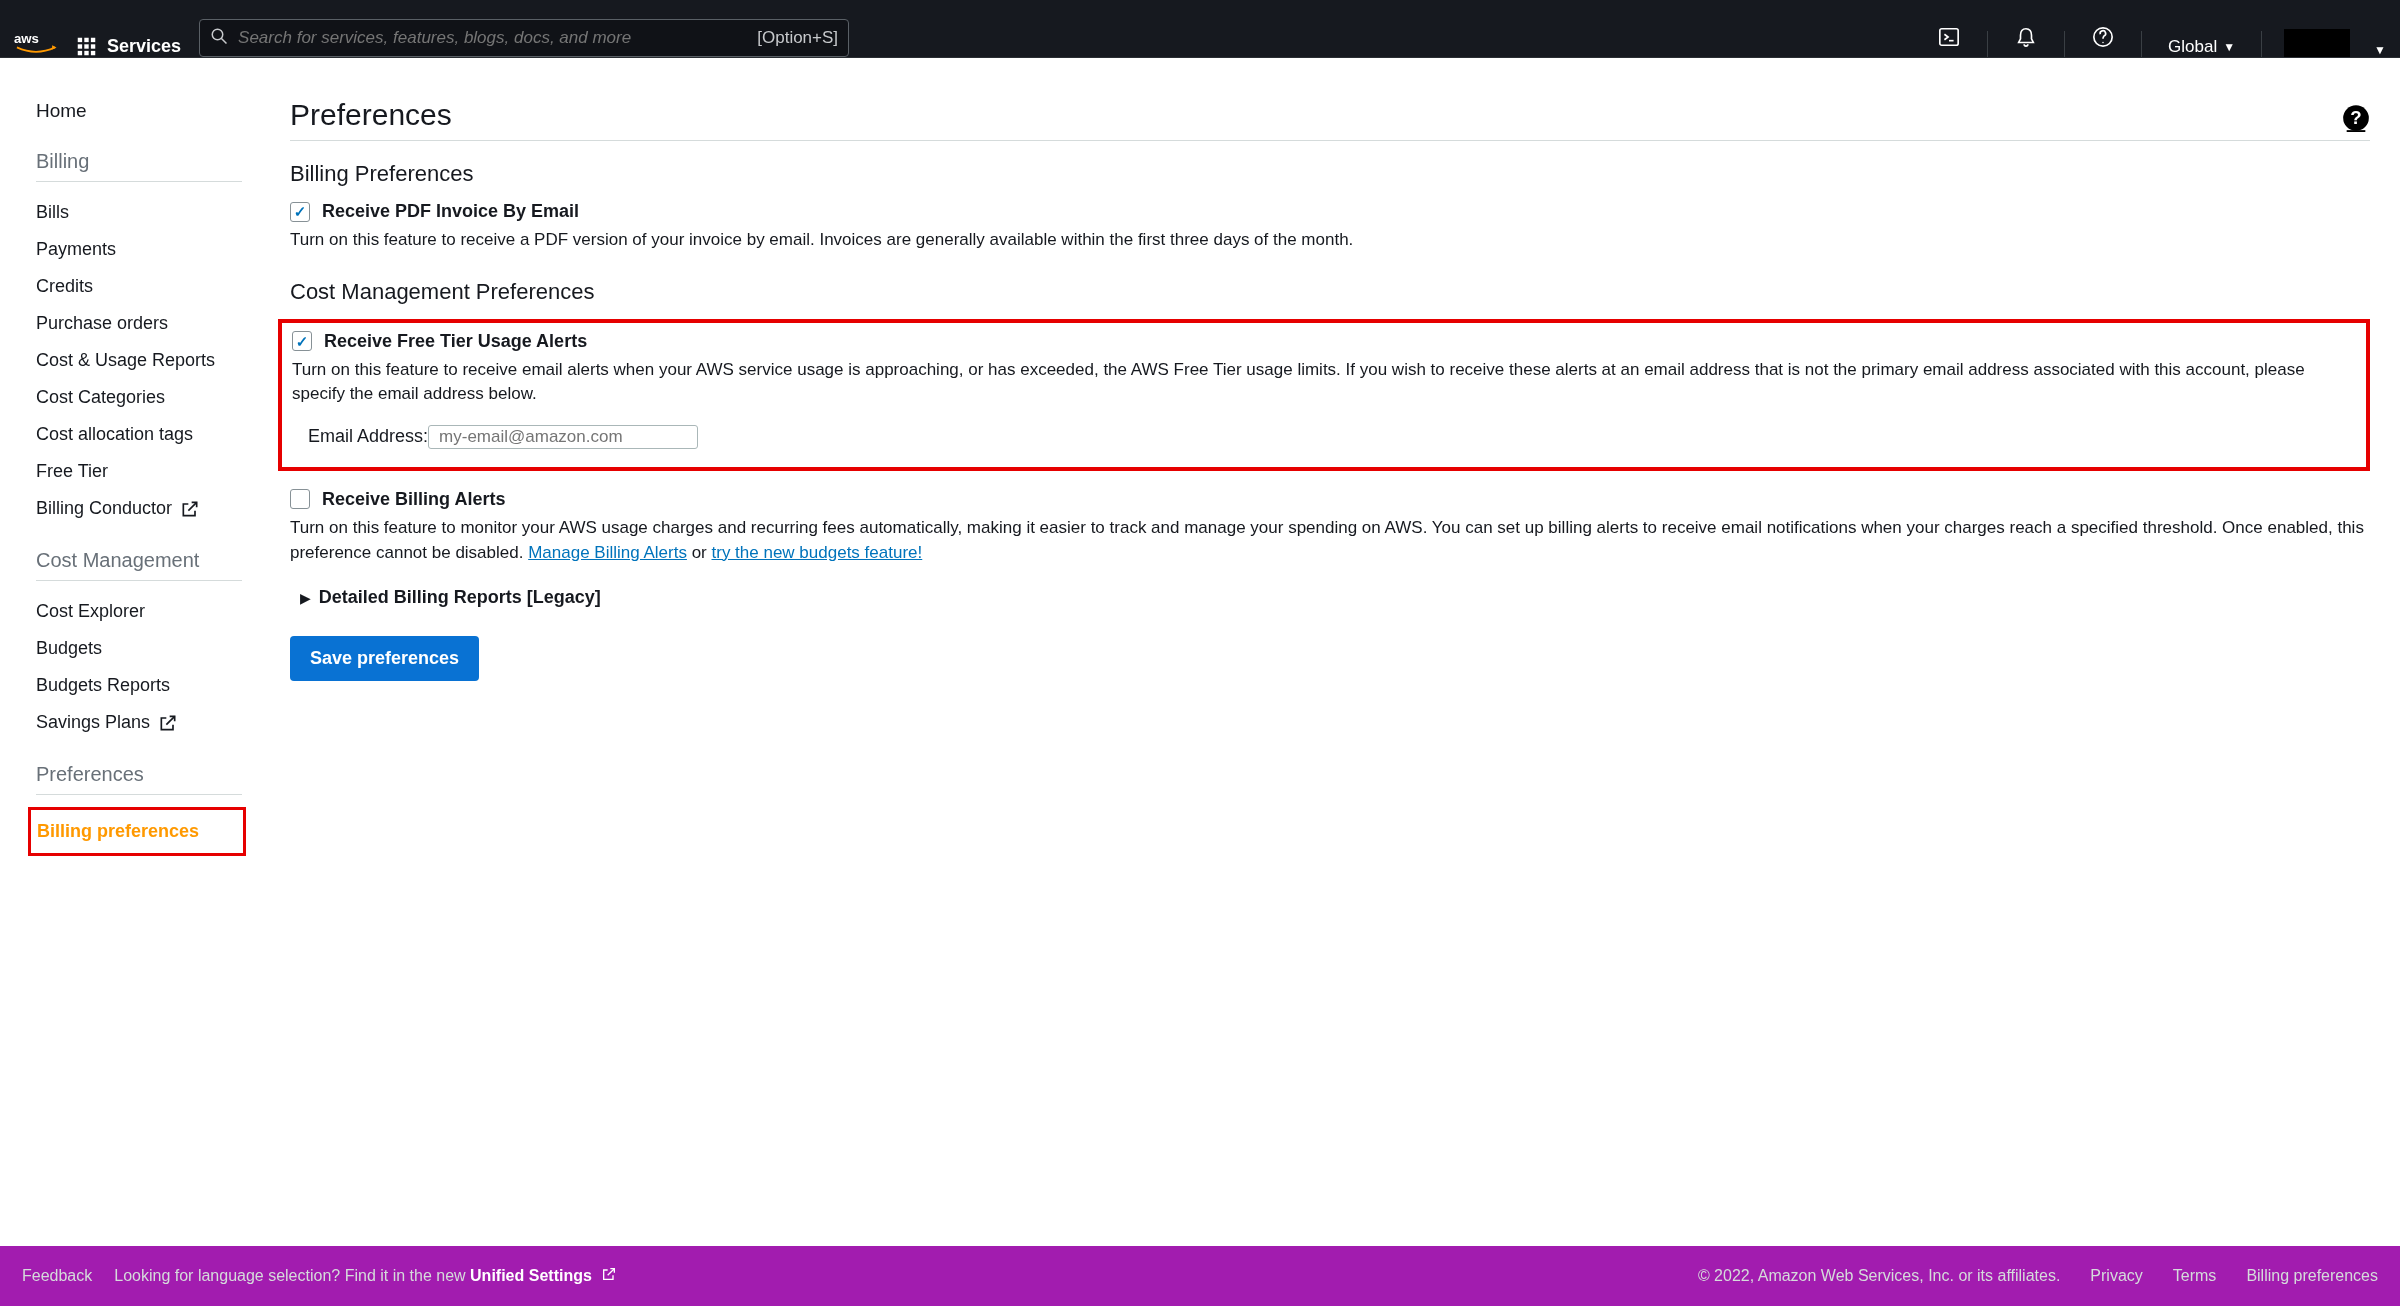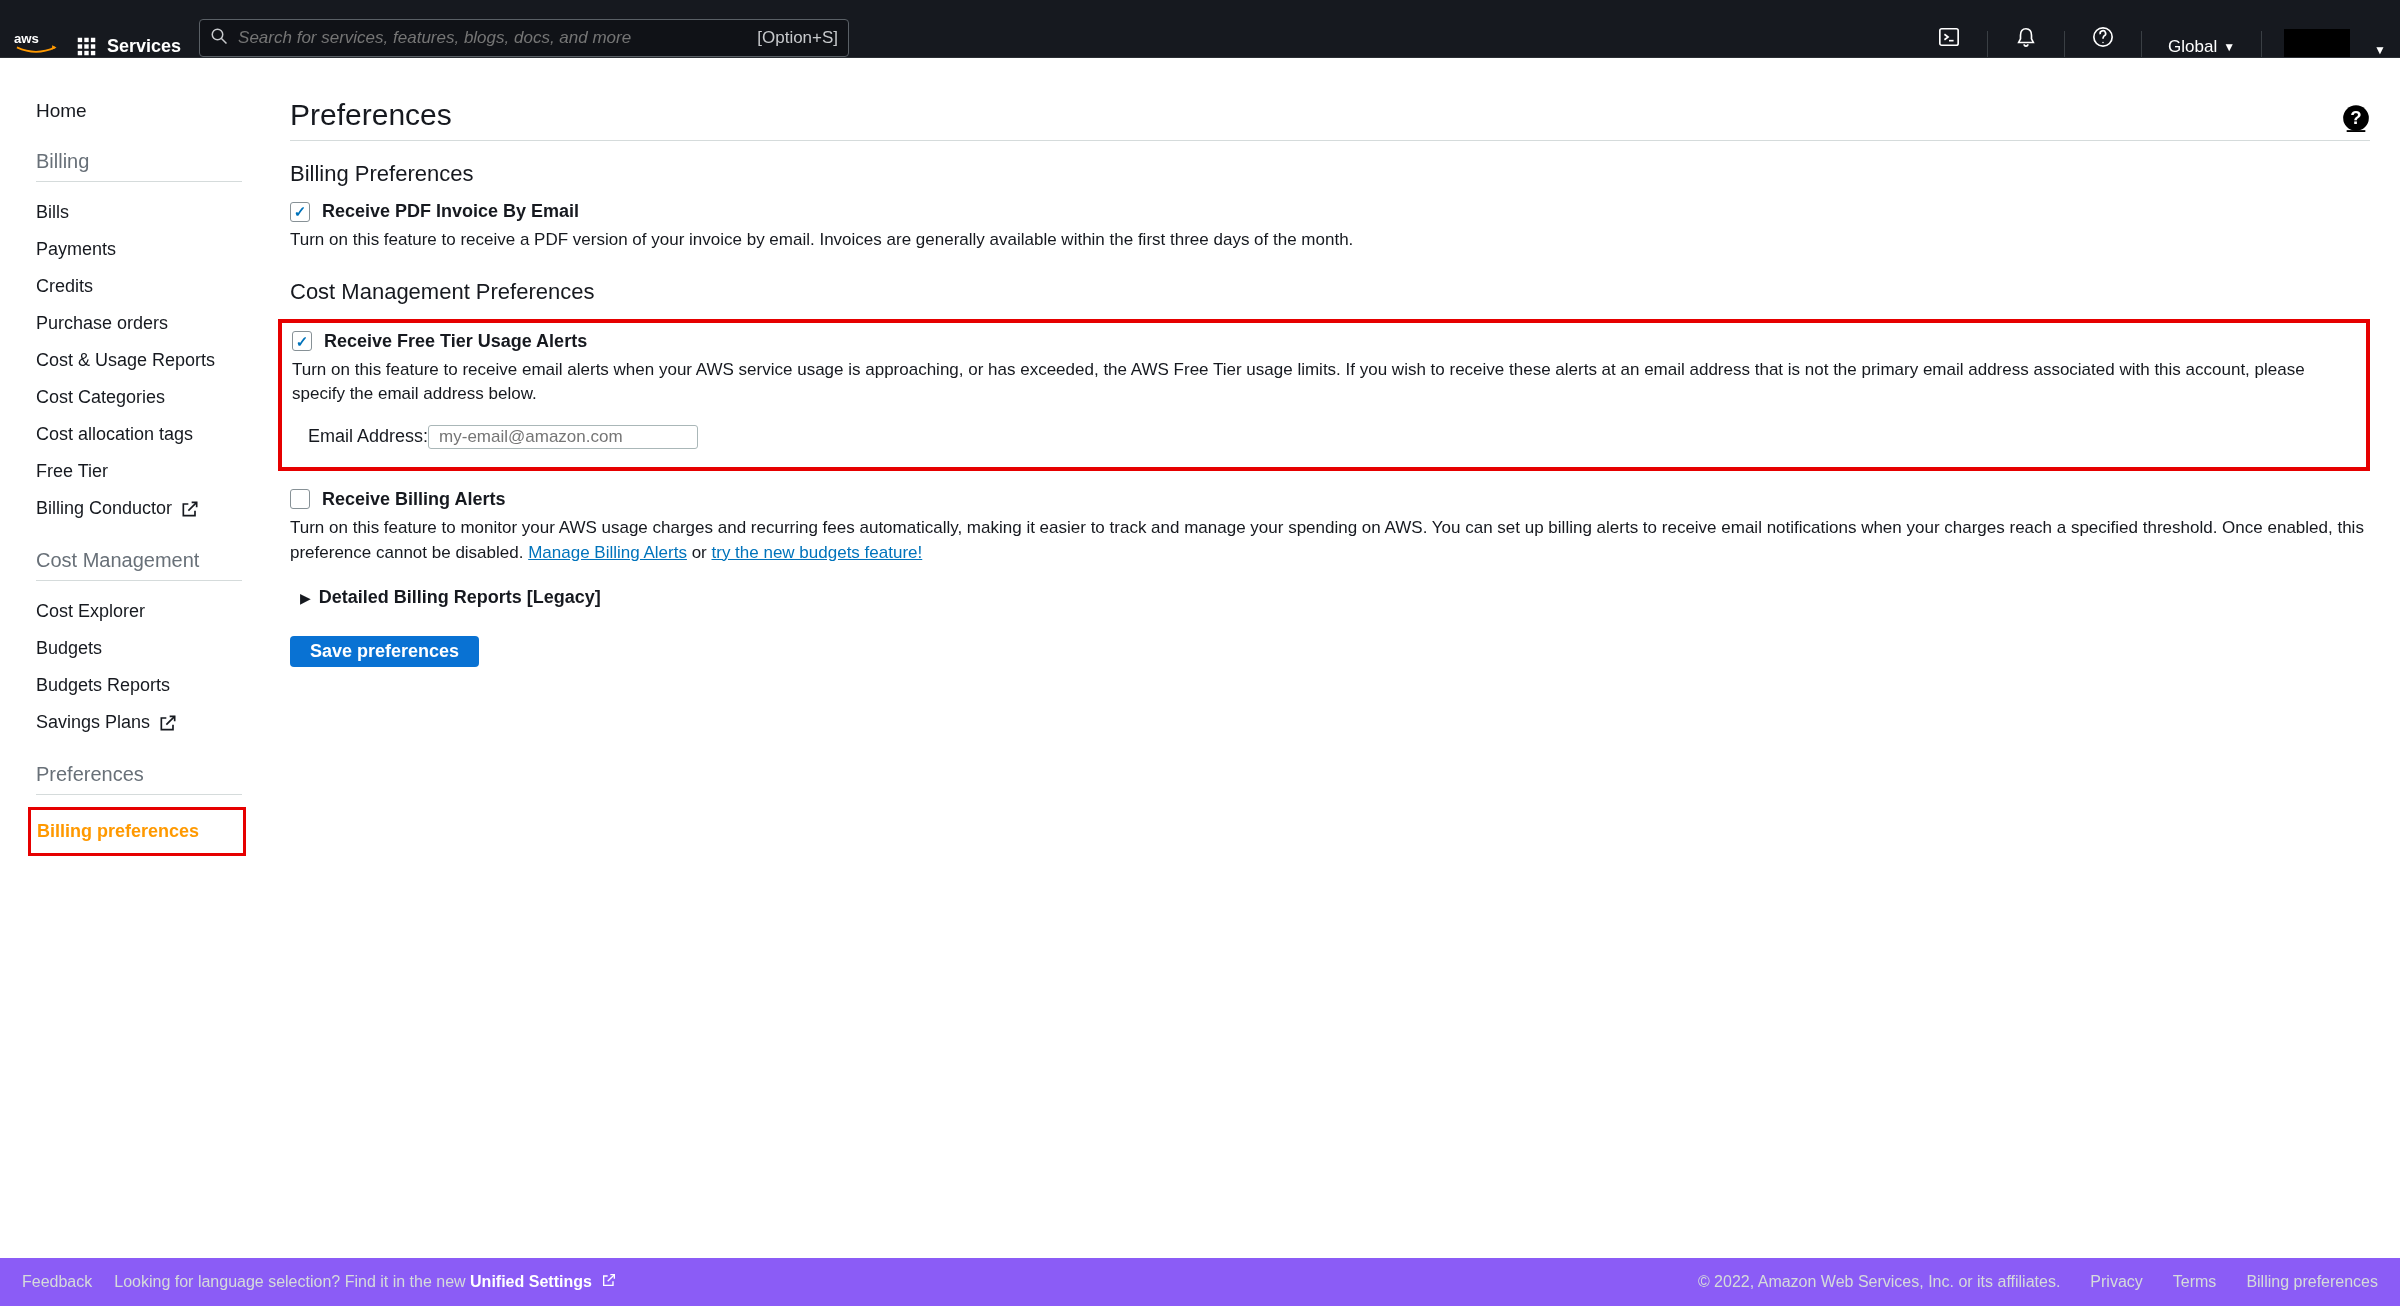--- a/index.html
+++ b/index.html
@@ -85,24 +85,24 @@
   .highlight-red { border:4px solid #e60000; padding:8px 10px 18px 10px; margin-left:-12px; margin-right:0; }
 
   .email-row { display:flex; align-items:center; margin-top:18px; padding-left:16px;}
   .email-row label { font-size:18px; }
   .email-row input { width:270px; height:24px; border:1px solid #aab7b8; border-radius:3px; padding:0 10px; font-size:17px; color:#687078;}
 
   .expander { display:flex; align-items:center; gap:8px; cursor:pointer; margin-top:6px; padding-left:10px;}
   .expander .tri { font-size:14px; }
   .expander b { font-size:18px; font-weight:700;}
 
-  .save-btn { margin-top:28px; background:#0972d3; color:#fff; border:0; border-radius:4px; font-size:18px; font-weight:700; padding:5px 20px; cursor:pointer;}
-
-  
-  .footer { background:#8b5cf6; color:#d5dbdb; height:48px; display:flex; align-items:center; padding:0 22px; font-size:16px; gap:24px;}
+  .save-btn { margin-top:28px; background:#0972d3; color:#fff; border:0; border-radius:4px; font-size:18px; font-weight:700; padding:12px 20px; cursor:pointer;}
+
+  
+  .footer { background:#a21caf; color:#d5dbdb; height:60px; display:flex; align-items:center; padding:0 22px; font-size:16px; gap:24px;}
   .footer .left { display:flex; align-items:center; gap:22px;}
   .footer a { color:#d5dbdb; text-decoration:none; cursor:pointer;}
   .footer .us { color:#fff; font-weight:600; display:inline-flex; align-items:center; gap:9px;}
   .footer .ext-icon svg { width:16px; height:16px; stroke:#fff; fill:none; stroke-width:2;}
   .footer .spacer { flex:1;}
   .footer .right { display:flex; align-items:center; gap:30px;}
 </style>
 </head>
 <body>
 

